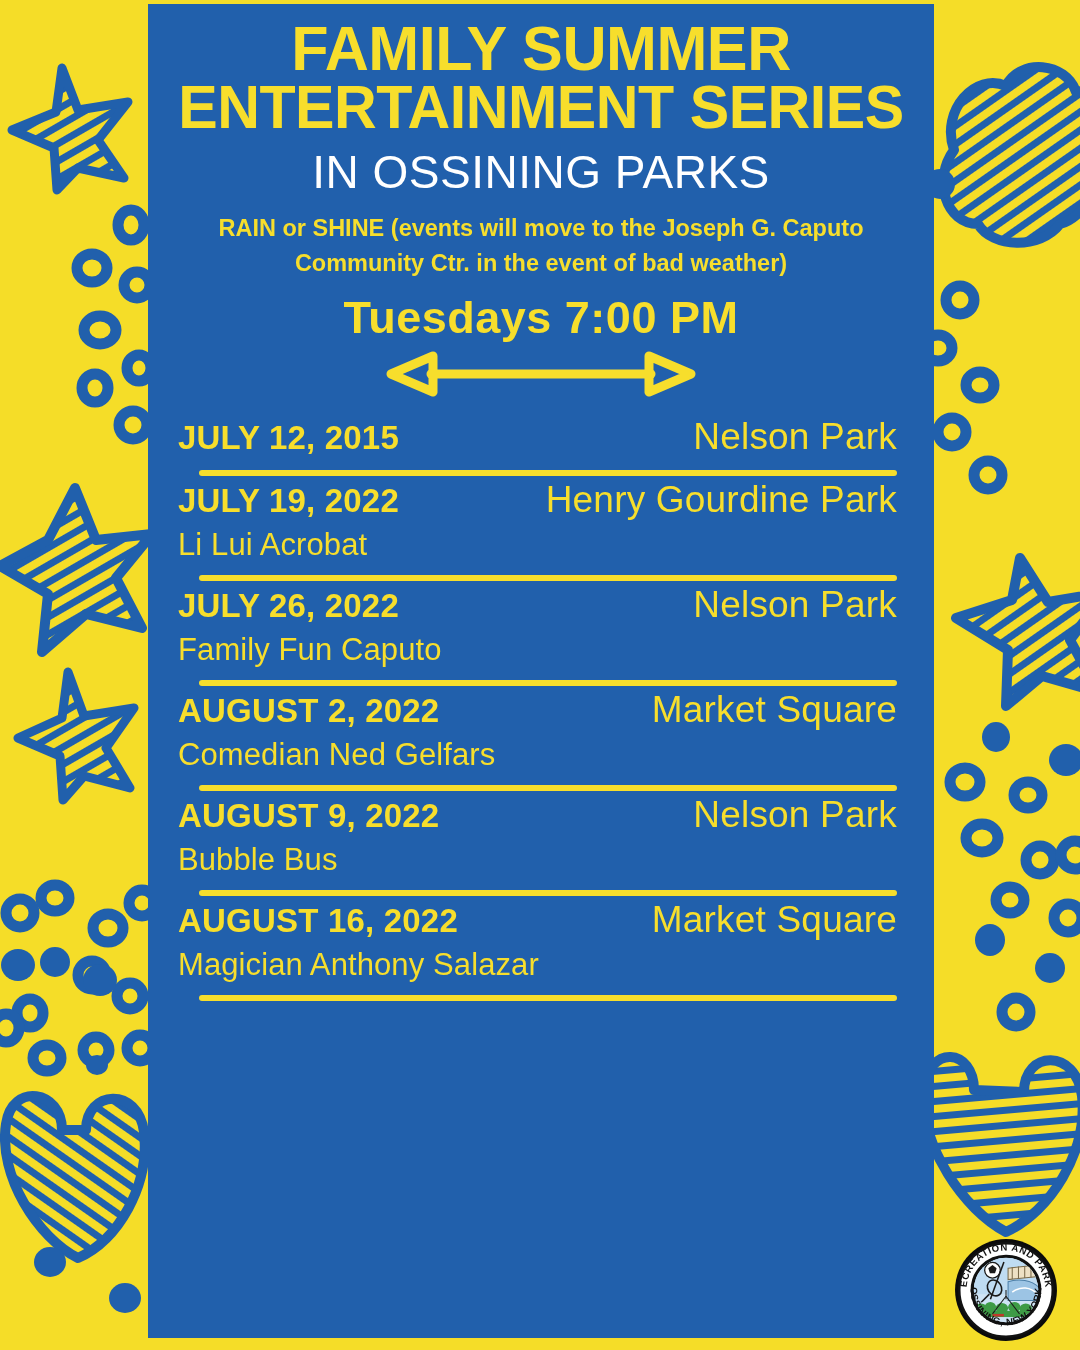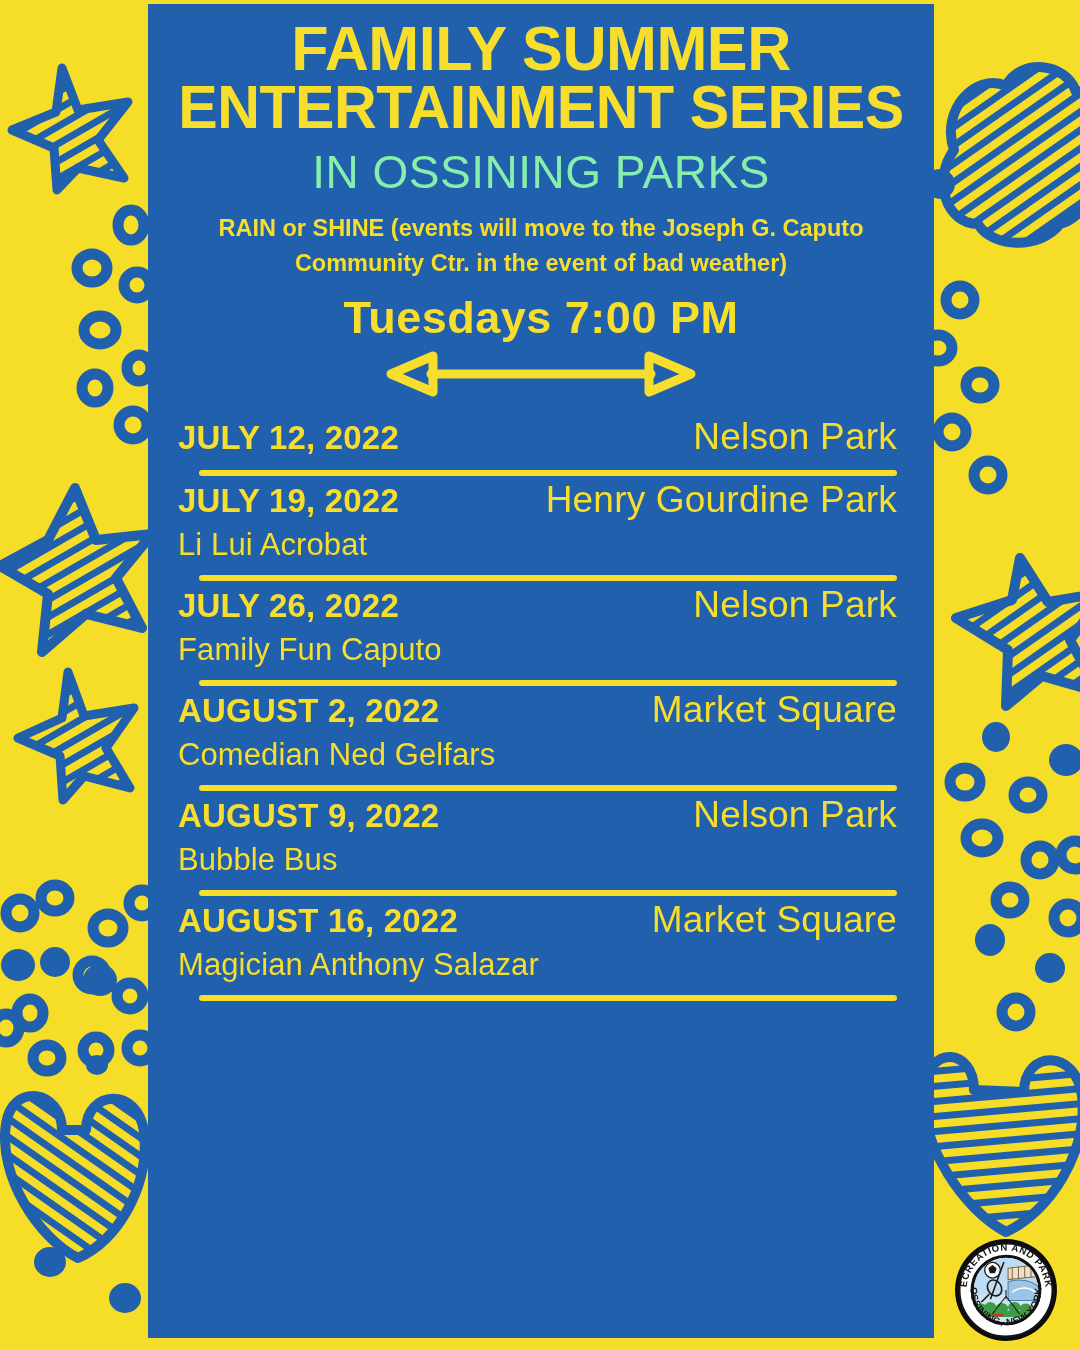--- a/index.html
+++ b/index.html
@@ -57,21 +57,21 @@
     line-height: 0.96;
     letter-spacing: -0.5px;
     margin: 0;
     text-transform: uppercase;
     font-stretch: condensed;
     transform: scaleX(0.97);
   }
   .title-line2 { display: block; font-size: 61px; }
 
   .title-sub {
-    color: #86efac;
+    color: #ffffff;
     font-size: 46px;
     font-weight: 400;
     letter-spacing: 0.5px;
     margin: 8px 0 0 0;
     text-transform: uppercase;
   }
 
   .rain-note {
     color: #F7DE2C;
     font-size: 23.5px;
@@ -294,21 +294,21 @@
             <line x1="50" y1="24" x2="270" y2="24"></line>
           </g>
         </svg>
       </div>
     </div>
 
     <div class="events">
 
       <div class="event-row">
         <div class="event-top">
-          <span class="event-date">JULY 12, 2022</span>
+          <span class="event-date">JULY 12, 2015</span>
           <span class="event-venue">Nelson Park</span>
         </div>
         <div class="event-rule"></div>
       </div>
 
       <div class="event-row">
         <div class="event-top">
           <span class="event-date">JULY 19, 2022</span>
           <span class="event-venue">Henry Gourdine Park</span>
         </div>

